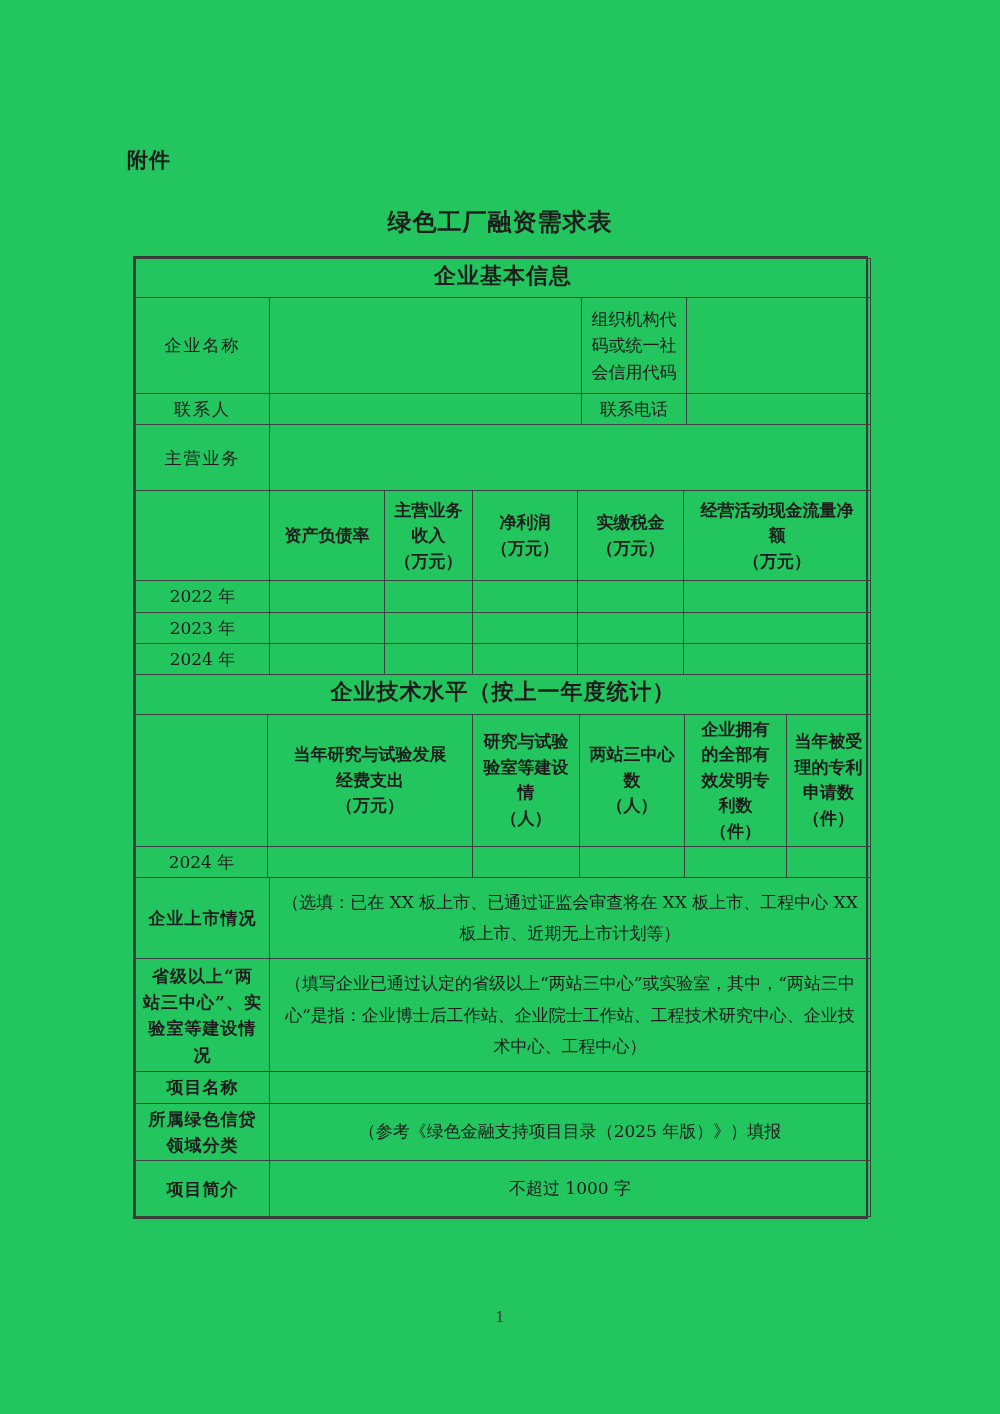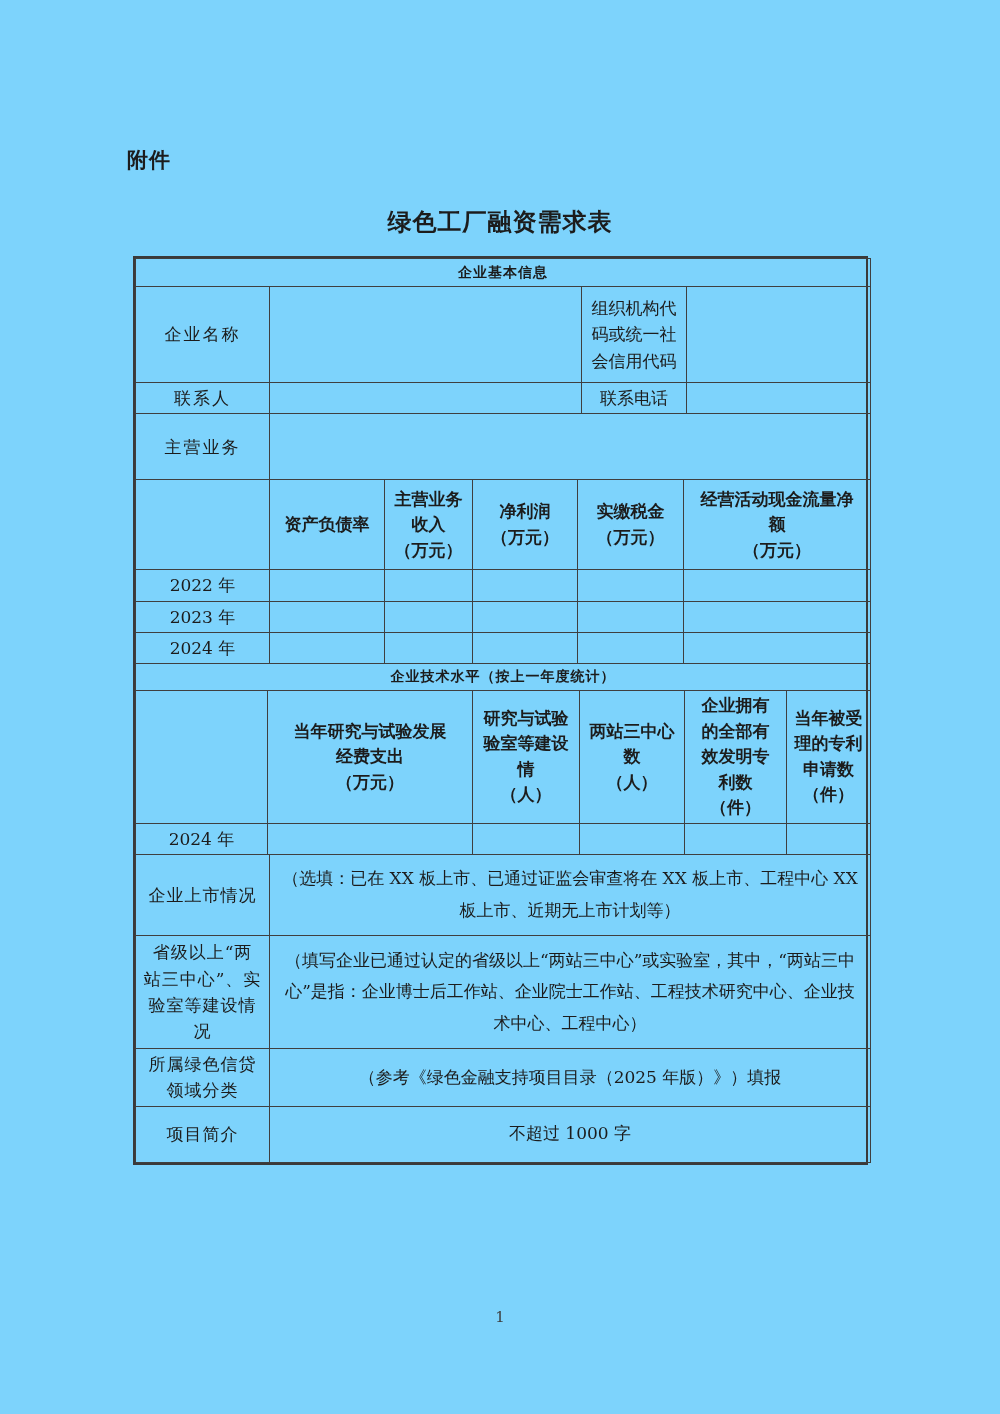--- a/index.html
+++ b/index.html
@@ -1,20 +1,20 @@
 <!DOCTYPE html>
 <html><head>
 <meta charset="utf-8">
 <style>
   html, body { margin: 0; padding: 0; background: #ffffff; }
   .page {
     position: relative;
     width: 1000px;
     height: 1414px;
-    background: #7dd3fc;
+    background: #22c55e;
     font-family: "DejaVu Serif", "Liberation Serif", serif;
     color: #1c1c1c;
     overflow: hidden;
   }
   .attachment {
     position: absolute;
     left: 127px;
     top: 146px;
     font-family: "DejaVu Sans", "Liberation Sans", sans-serif;
     font-weight: 600;
@@ -49,28 +49,28 @@
     border: 1px solid #3f3f3f;
     padding: 2px 4px;
     text-align: center;
     vertical-align: middle;
     font-size: 17px;
     line-height: 1.55;
     box-sizing: border-box;
     overflow: hidden;
   }
   .section-head {
-    font-family: Liberation Serif, serif;
-    font-weight: bold;
-    font-size: 14px;
+    font-family: Liberation Mono, monospace;
+    font-weight: bold;
+    font-size: 22px;
     letter-spacing: 1px;
   }
   .plain-label { letter-spacing: 2px; }
   .bold-label {
-    font-weight: normal;
+    font-weight: bold;
     letter-spacing: 1px;
     margin-left: 12px;
   }
   .col-head {
     font-weight: bold;
     white-space: pre-line;
     line-height: 1.5;
   }
   .pre { white-space: pre-line; }
   .hint { line-height: 1.85; padding: 4px 10px; }
@@ -242,20 +242,24 @@
       </tr>
     </tbody>
       </table>
 
     <table>
       <colgroup>
           <col style="width:134px">
           <col style="width:601px">
         </colgroup>
       <tbody>
+      <tr style="height:30px">
+        <td class="bold-label">项目名称</td>
+        <td></td>
+      </tr>
       <tr style="height:54px">
         <td class="bold-label pre">所属绿色信贷
 领域分类</td>
         <td class="hint">（参考《绿色金融支持项目目录（2025 年版）》）填报</td>
       </tr>
       <tr style="height:56px">
         <td class="bold-label">项目简介</td>
         <td class="hint">不超过 1000 字</td>
       </tr>
     </tbody>

